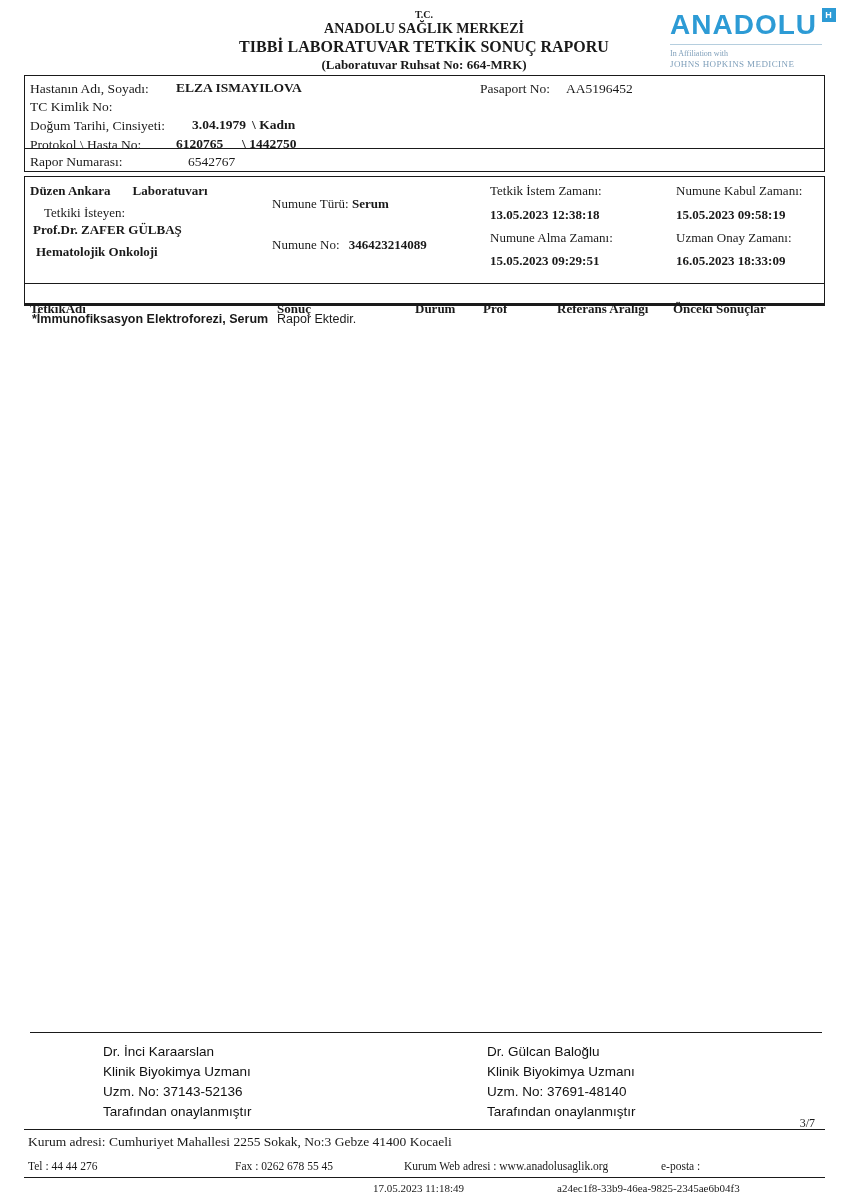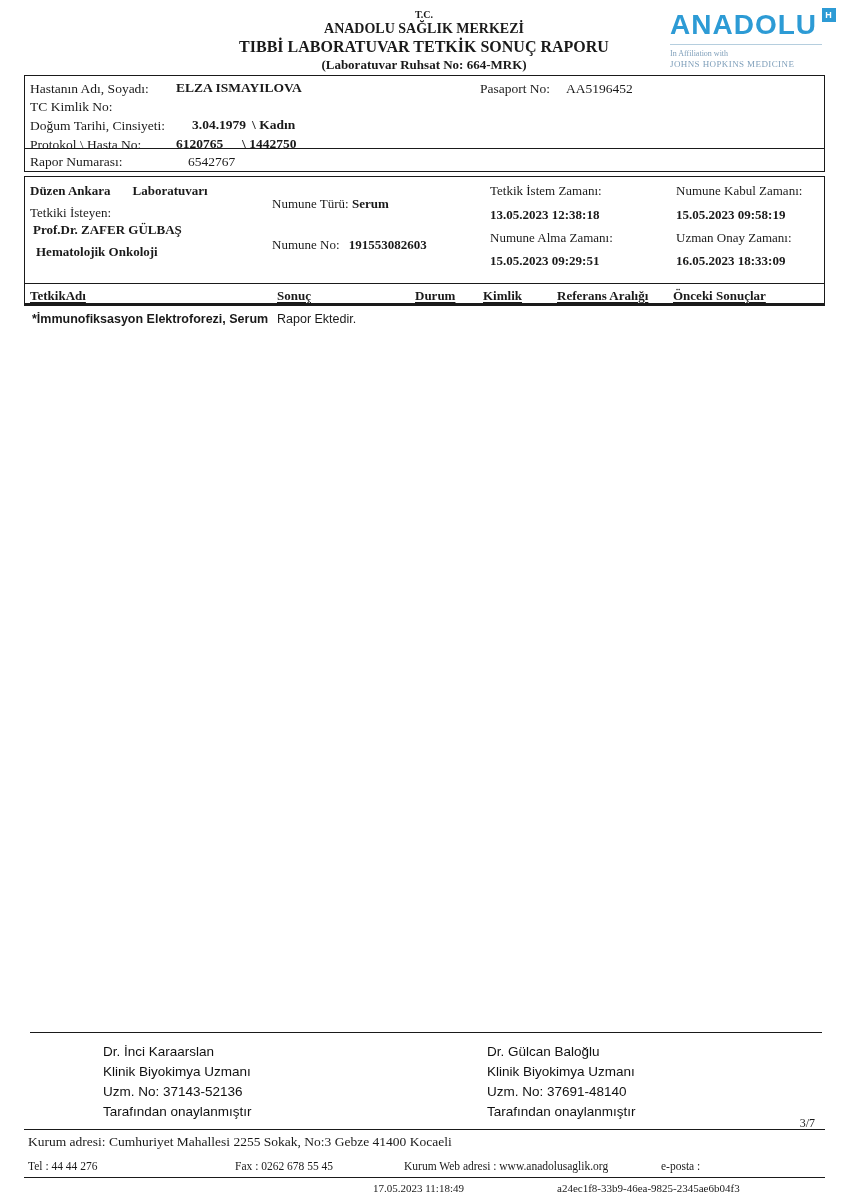--- a/index.html
+++ b/index.html
@@ -5,21 +5,21 @@
   * { margin:0; padding:0; box-sizing:border-box; }
   body { background:#e8e8e8; font-family:"Liberation Serif", serif; }
   .page {
     position:relative; width:848px; height:1200px; margin:0 auto;
     background:#ffffff; color:#1a1a1a; overflow:hidden;
   }
   .abs { position:absolute; white-space:nowrap; }
   .serif { font-family:"Liberation Serif", serif; }
   .sans  { font-family:"Liberation Sans", sans-serif; }
   .b { font-weight:bold; }
-  .u { text-decoration:underline; text-underline-offset:2px; }
+  .u { text-underline-offset:2px;margin-top:13px; }
   .hline { position:absolute; height:0; border-top:1px solid #1a1a1a; }
 
   
   .title-block { position:absolute; left:0; top:9px; width:848px; text-align:center; }
   .title-l1 { font-size:10px; font-weight:bold; }
   .title-l2 { font-size:14px; font-weight:bold; margin-top:1px; }
   .title-l3 { font-size:16px; font-weight:bold; margin-top:1px; }
   .title-l4 { font-size:13px; font-weight:bold; margin-top:1px; }
 
   
@@ -82,47 +82,47 @@
   <div class="abs serif fs135 b" style="left:176px; top:136px;">6120765</div>
   <div class="abs serif fs135 b" style="left:242px; top:136px;">\ 1442750</div>
   <div class="hline" style="left:24px; top:148px; width:801px;"></div>
   <div class="abs serif fs135" style="left:30px; top:154px;">Rapor Numarası:</div>
   <div class="abs serif fs135" style="left:188px; top:154px;">6542767</div>
 
   <div class="box2"></div>
   <div class="abs serif fs13 b" style="left:30px; top:183px;">
     <span>Düzen Ankara</span><span style="margin-left:22px;">Laboratuvarı</span>
   </div>
-  <div class="abs serif fs13" style="left:30px; top:205px;">Tetkiki İsteyen:</div>
+  <div class="abs serif fs13" style="left:44px; top:205px;">Tetkiki İsteyen:</div>
   <div class="abs serif fs13 b" style="left:33px; top:222px;">Prof.Dr. ZAFER GÜLBAŞ</div>
   <div class="abs serif fs13 b" style="left:36px; top:244px;">Hematolojik Onkoloji</div>
 
   <div class="abs serif fs13" style="left:272px; top:196px;">
     <span>Numune Türü:</span>
     <span class="b">Serum</span>
   </div>
   <div class="abs serif fs13" style="left:272px; top:237px;">
     <span>Numune No:</span>
-    <span class="b" style="margin-left:6px;">191553082603</span>
+    <span class="b" style="margin-left:6px;">346423214089</span>
   </div>
 
   <div class="abs serif fs13" style="left:490px; top:183px;">Tetkik İstem Zamanı:</div>
   <div class="abs serif fs13 b" style="left:490px; top:207px;">13.05.2023 12:38:18</div>
   <div class="abs serif fs13" style="left:490px; top:230px;">Numune Alma Zamanı:</div>
   <div class="abs serif fs13 b" style="left:490px; top:253px;">15.05.2023 09:29:51</div>
   <div class="abs serif fs13" style="left:676px; top:183px;">Numune Kabul Zamanı:</div>
   <div class="abs serif fs13 b" style="left:676px; top:207px;">15.05.2023 09:58:19</div>
   <div class="abs serif fs13" style="left:676px; top:230px;">Uzman Onay Zamanı:</div>
   <div class="abs serif fs13 b" style="left:676px; top:253px;">16.05.2023 18:33:09</div>
 
   <div class="hline" style="left:24px; top:283px; width:801px;"></div>
   <div class="abs serif fs13 b u" style="left:30px;  top:288px;">TetkikAdı</div>
   <div class="abs serif fs13 b u" style="left:277px; top:288px;">Sonuç</div>
   <div class="abs serif fs13 b u" style="left:415px; top:288px;">Durum</div>
-  <div class="abs serif fs13 b u" style="left:483px; top:288px;">Kimlik</div>
+  <div class="abs serif fs13 b u" style="left:483px; top:288px;">Prof</div>
   <div class="abs serif fs13 b u" style="left:557px; top:288px;">Referans Aralığı</div>
   <div class="abs serif fs13 b u" style="left:673px; top:288px;">Önceki Sonuçlar</div>
 
   <div>
     <div class="abs sans fs125" style="left:32px;  top:312px;font-weight:bold;">*İmmunofiksasyon Elektroforezi, Serum</div>
     <div class="abs sans fs125" style="left:277px; top:312px;">Rapor Ektedir.</div>
   </div>
 
   <div class="hline" style="left:30px; top:1032px; width:792px;"></div>
 

